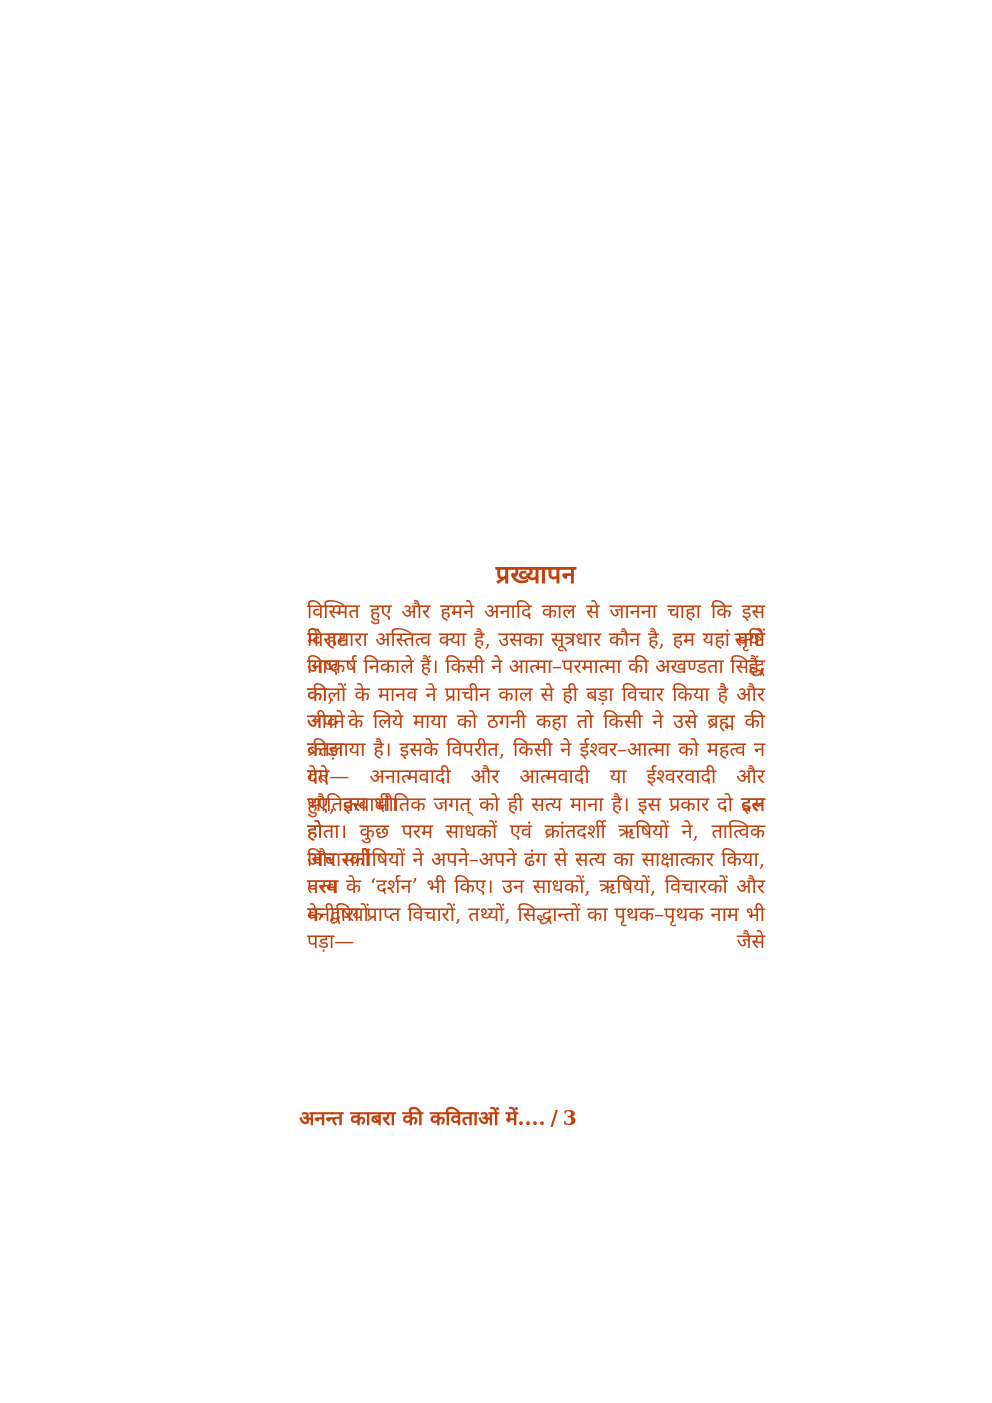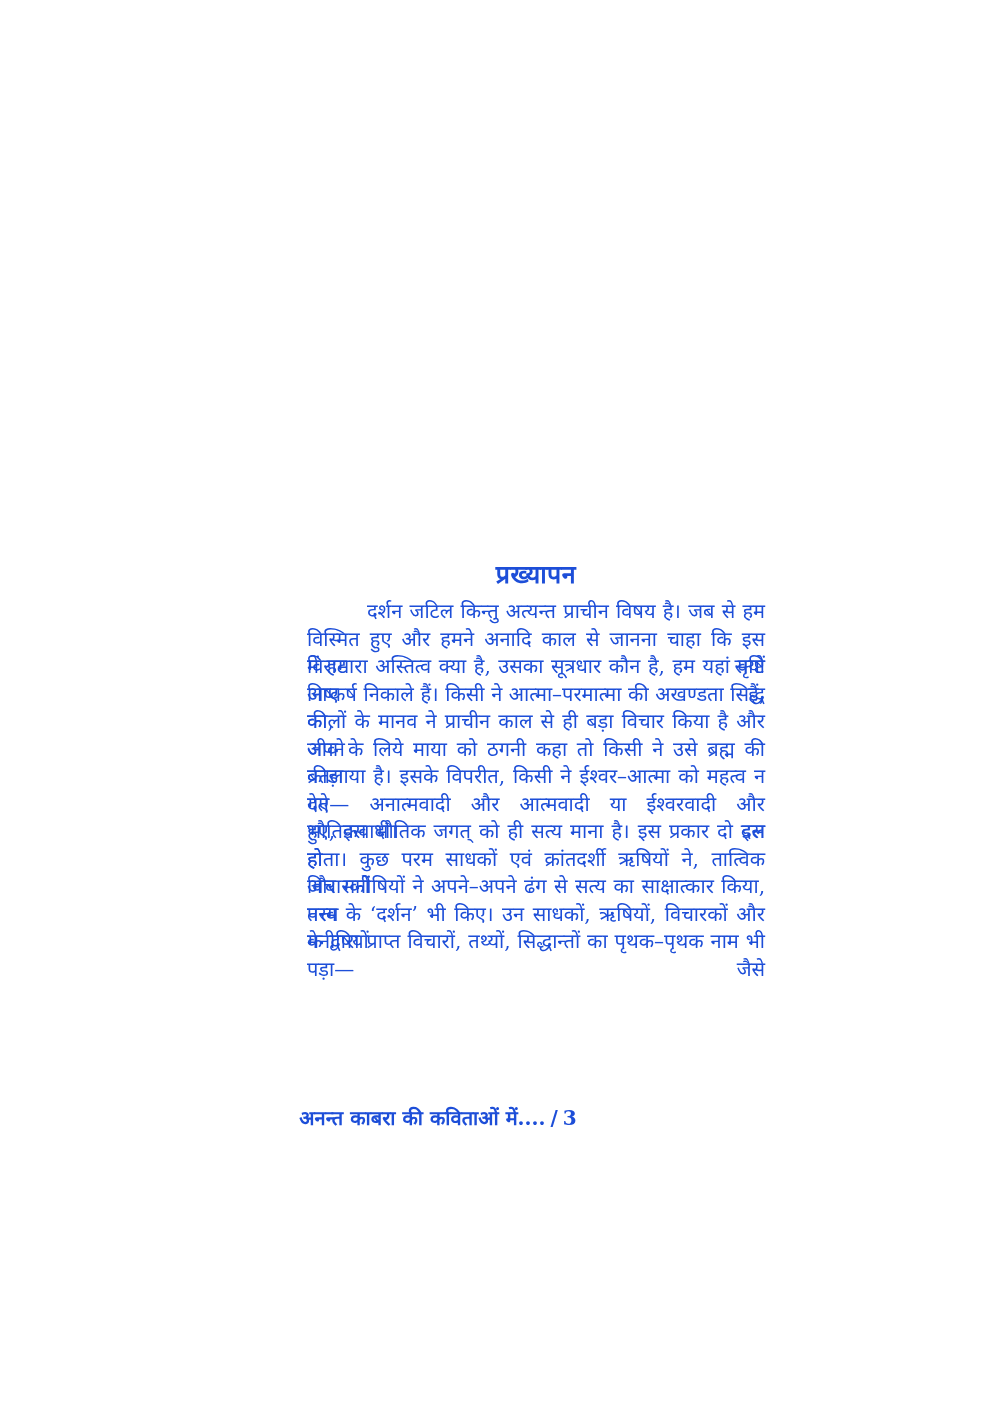--- a/index.html
+++ b/index.html
@@ -5,21 +5,21 @@
   html, body {
     margin: 0;
     padding: 0;
     background: #ffffff;
   }
   .page {
     position: relative;
     width: 992px;
     height: 1403px;
     background: #ffffff;
-    color: #1d4ed8;
+    color: #c2410c;
     font-family: "DejaVu Serif", "Liberation Serif", serif;
     overflow: hidden;
   }
   .section-title {
     position: absolute;
     top: 543px;
     left: 307px;
     width: 458px;
     text-align: center;
     font-size: 25px;
@@ -60,21 +60,20 @@
   }
 </style>
 </head>
 <body>
 
 <div class="page">
 
   <h1 class="section-title">प्रख्यापन</h1>
 
   <div class="body-text">
-    <div class="body-line first">दर्शन जटिल किन्तु अत्यन्त प्राचीन विषय है। जब से हम</div>
     <div class="body-line">विस्मित हुए और हमने अनादि काल से जानना चाहा कि इस विराट सृष्टि</div>
     <div class="body-line">में हमारा अस्तित्व क्या है, उसका सूत्रधार कौन है, हम यहां क्यों आए हैं,</div>
     <div class="body-line">निष्कर्ष निकाले हैं। किसी ने आत्मा–परमात्मा की अखण्डता सिद्ध की,</div>
     <div class="body-line">कालों के मानव ने प्राचीन काल से ही बड़ा विचार किया है और अपने</div>
     <div class="body-line">जीव के लिये माया को ठगनी कहा तो किसी ने उसे ब्रह्म की क्रीड़ा</div>
     <div class="body-line">बतलाया है। इसके विपरीत, किसी ने ईश्वर–आत्मा को महत्व न देते</div>
     <div class="body-line">गए— अनात्मवादी और आत्मवादी या ईश्वरवादी और भौतिकवादी। इस</div>
     <div class="body-line">हुए, इस भौतिक जगत् को ही सत्य माना है। इस प्रकार दो दल हो</div>
     <div class="body-line">होता। कुछ परम साधकों एवं क्रांतदर्शी ऋषियों ने, तात्विक विचारकों</div>
     <div class="body-line">और मनीषियों ने अपने–अपने ढंग से सत्य का साक्षात्कार किया, परम</div>

